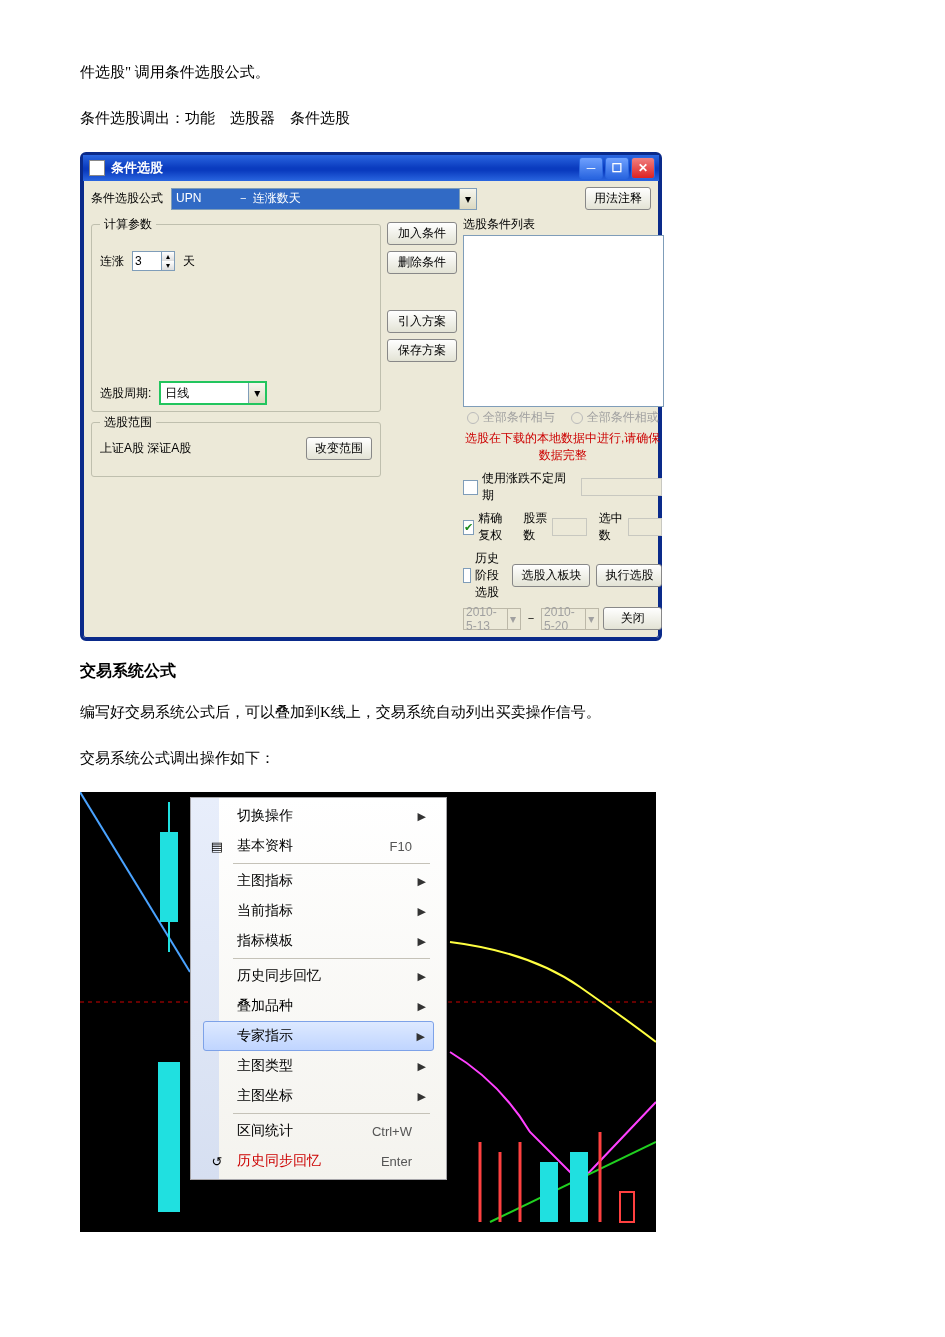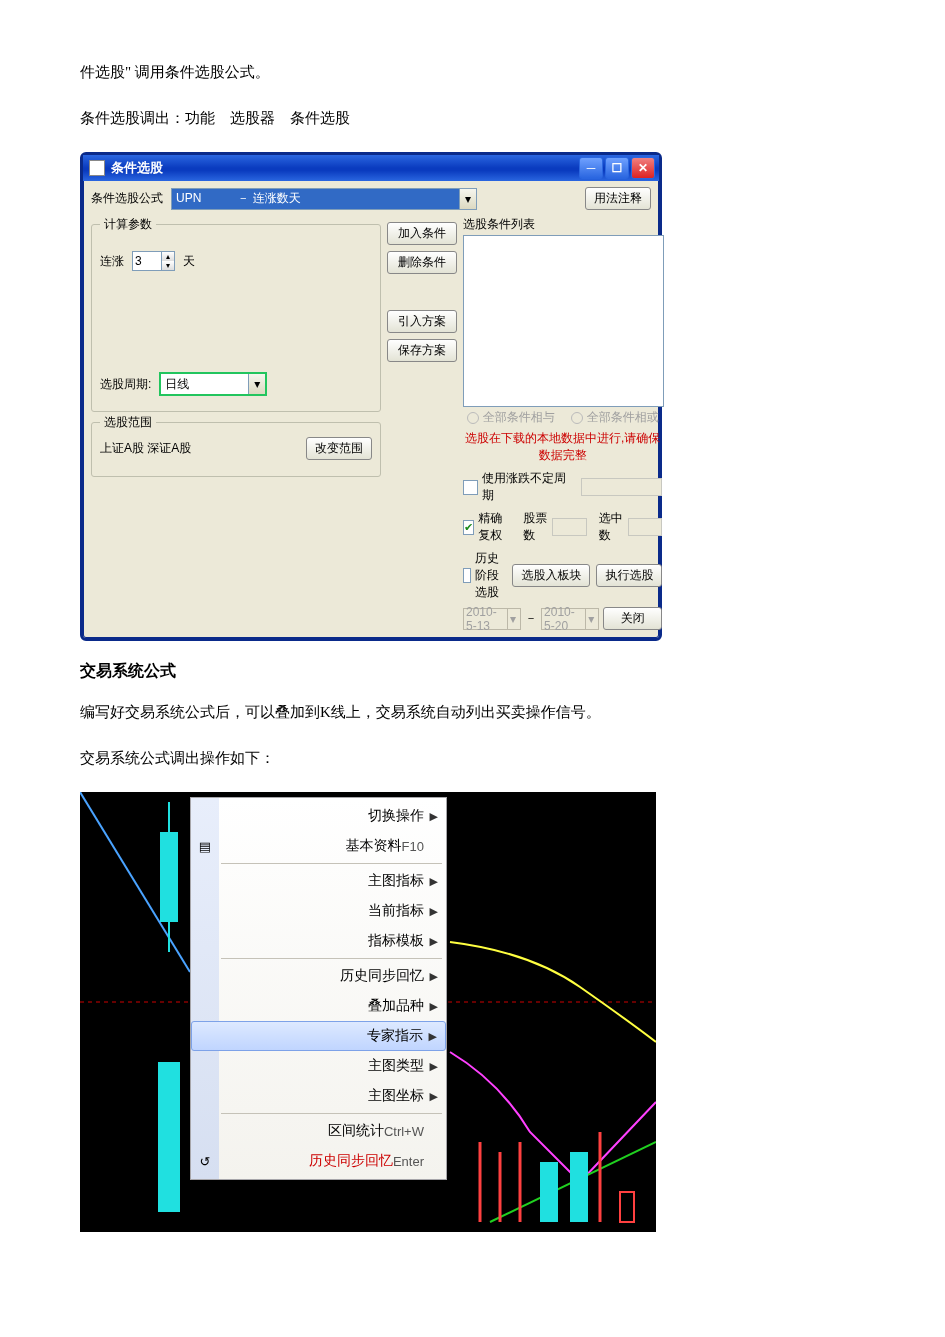--- a/index.html
+++ b/index.html
@@ -107,21 +107,21 @@
   .chart-area {
     width:576px;height:440px;background:#000;position:relative;overflow:hidden;margin-top:6px;
     font-family:"SimSun","宋体",sans-serif;
   }
   .chart-area svg { position:absolute;inset:0; }
   .cx-menu {
     position:absolute;left:110px;top:5px;width:255px;background:linear-gradient(#fff,#f4f3ee);
     border:1px solid #a7a6aa;box-shadow:2px 2px 2px rgba(0,0,0,.3);font-size:14px;
   }
   .cx-iconcol{position:absolute;left:0;top:0;bottom:0;width:28px;background:linear-gradient(#e8eefb,#d6dff1);}
-  .cx-items{position:relative;padding:3px 0;text-align:right;}
+  .cx-items{position:relative;padding:3px 12px;}
   .cx-item{display:flex;align-items:center;height:30px;padding:0 22px 0 34px;position:relative;cursor:default;}
   .cx-item .lbl{flex:1;}
   .cx-item .shortcut{color:#555;font-size:13px;}
   .cx-item .arrow-r{position:absolute;right:8px;font-size:11px;color:#333;}
   .cx-sep{height:1px;background:#c5c2b8;margin:2px 4px 2px 30px;}
   .cx-item.hl{background:linear-gradient(#dde9ff,#c0d5ff);border:1px solid #7da2e8;border-radius:3px;height:28px;padding-left:33px;}
   .cx-item.red .lbl{color:#c00;}
   .cx-icon{position:absolute;left:5px;width:18px;height:18px;display:flex;align-items:center;justify-content:center;font-size:13px;}
 
   .sub-menu{
@@ -174,21 +174,21 @@
               <span>连涨</span>
               <span class="spin">
                 <input value="3" style="">
                 <span class="sp-btns">
                     <span>▴</span>
                     <span>▾</span>
                   </span>
               </span>
               <span>天</span>
             </div>
-            <div class="row" style="position:absolute;bottom:9px;left:8px;">
+            <div class="row" style="position:absolute;bottom:0;left:8px;">
               <span>选股周期:</span>
               <span class="select-plain">
                 <span>日线</span>
                 <span class="arrow">▾</span>
               </span>
             </div>
           </div>
 
           <div class="fieldset" style="margin-top:10px">
             <legend>选股范围</legend>

